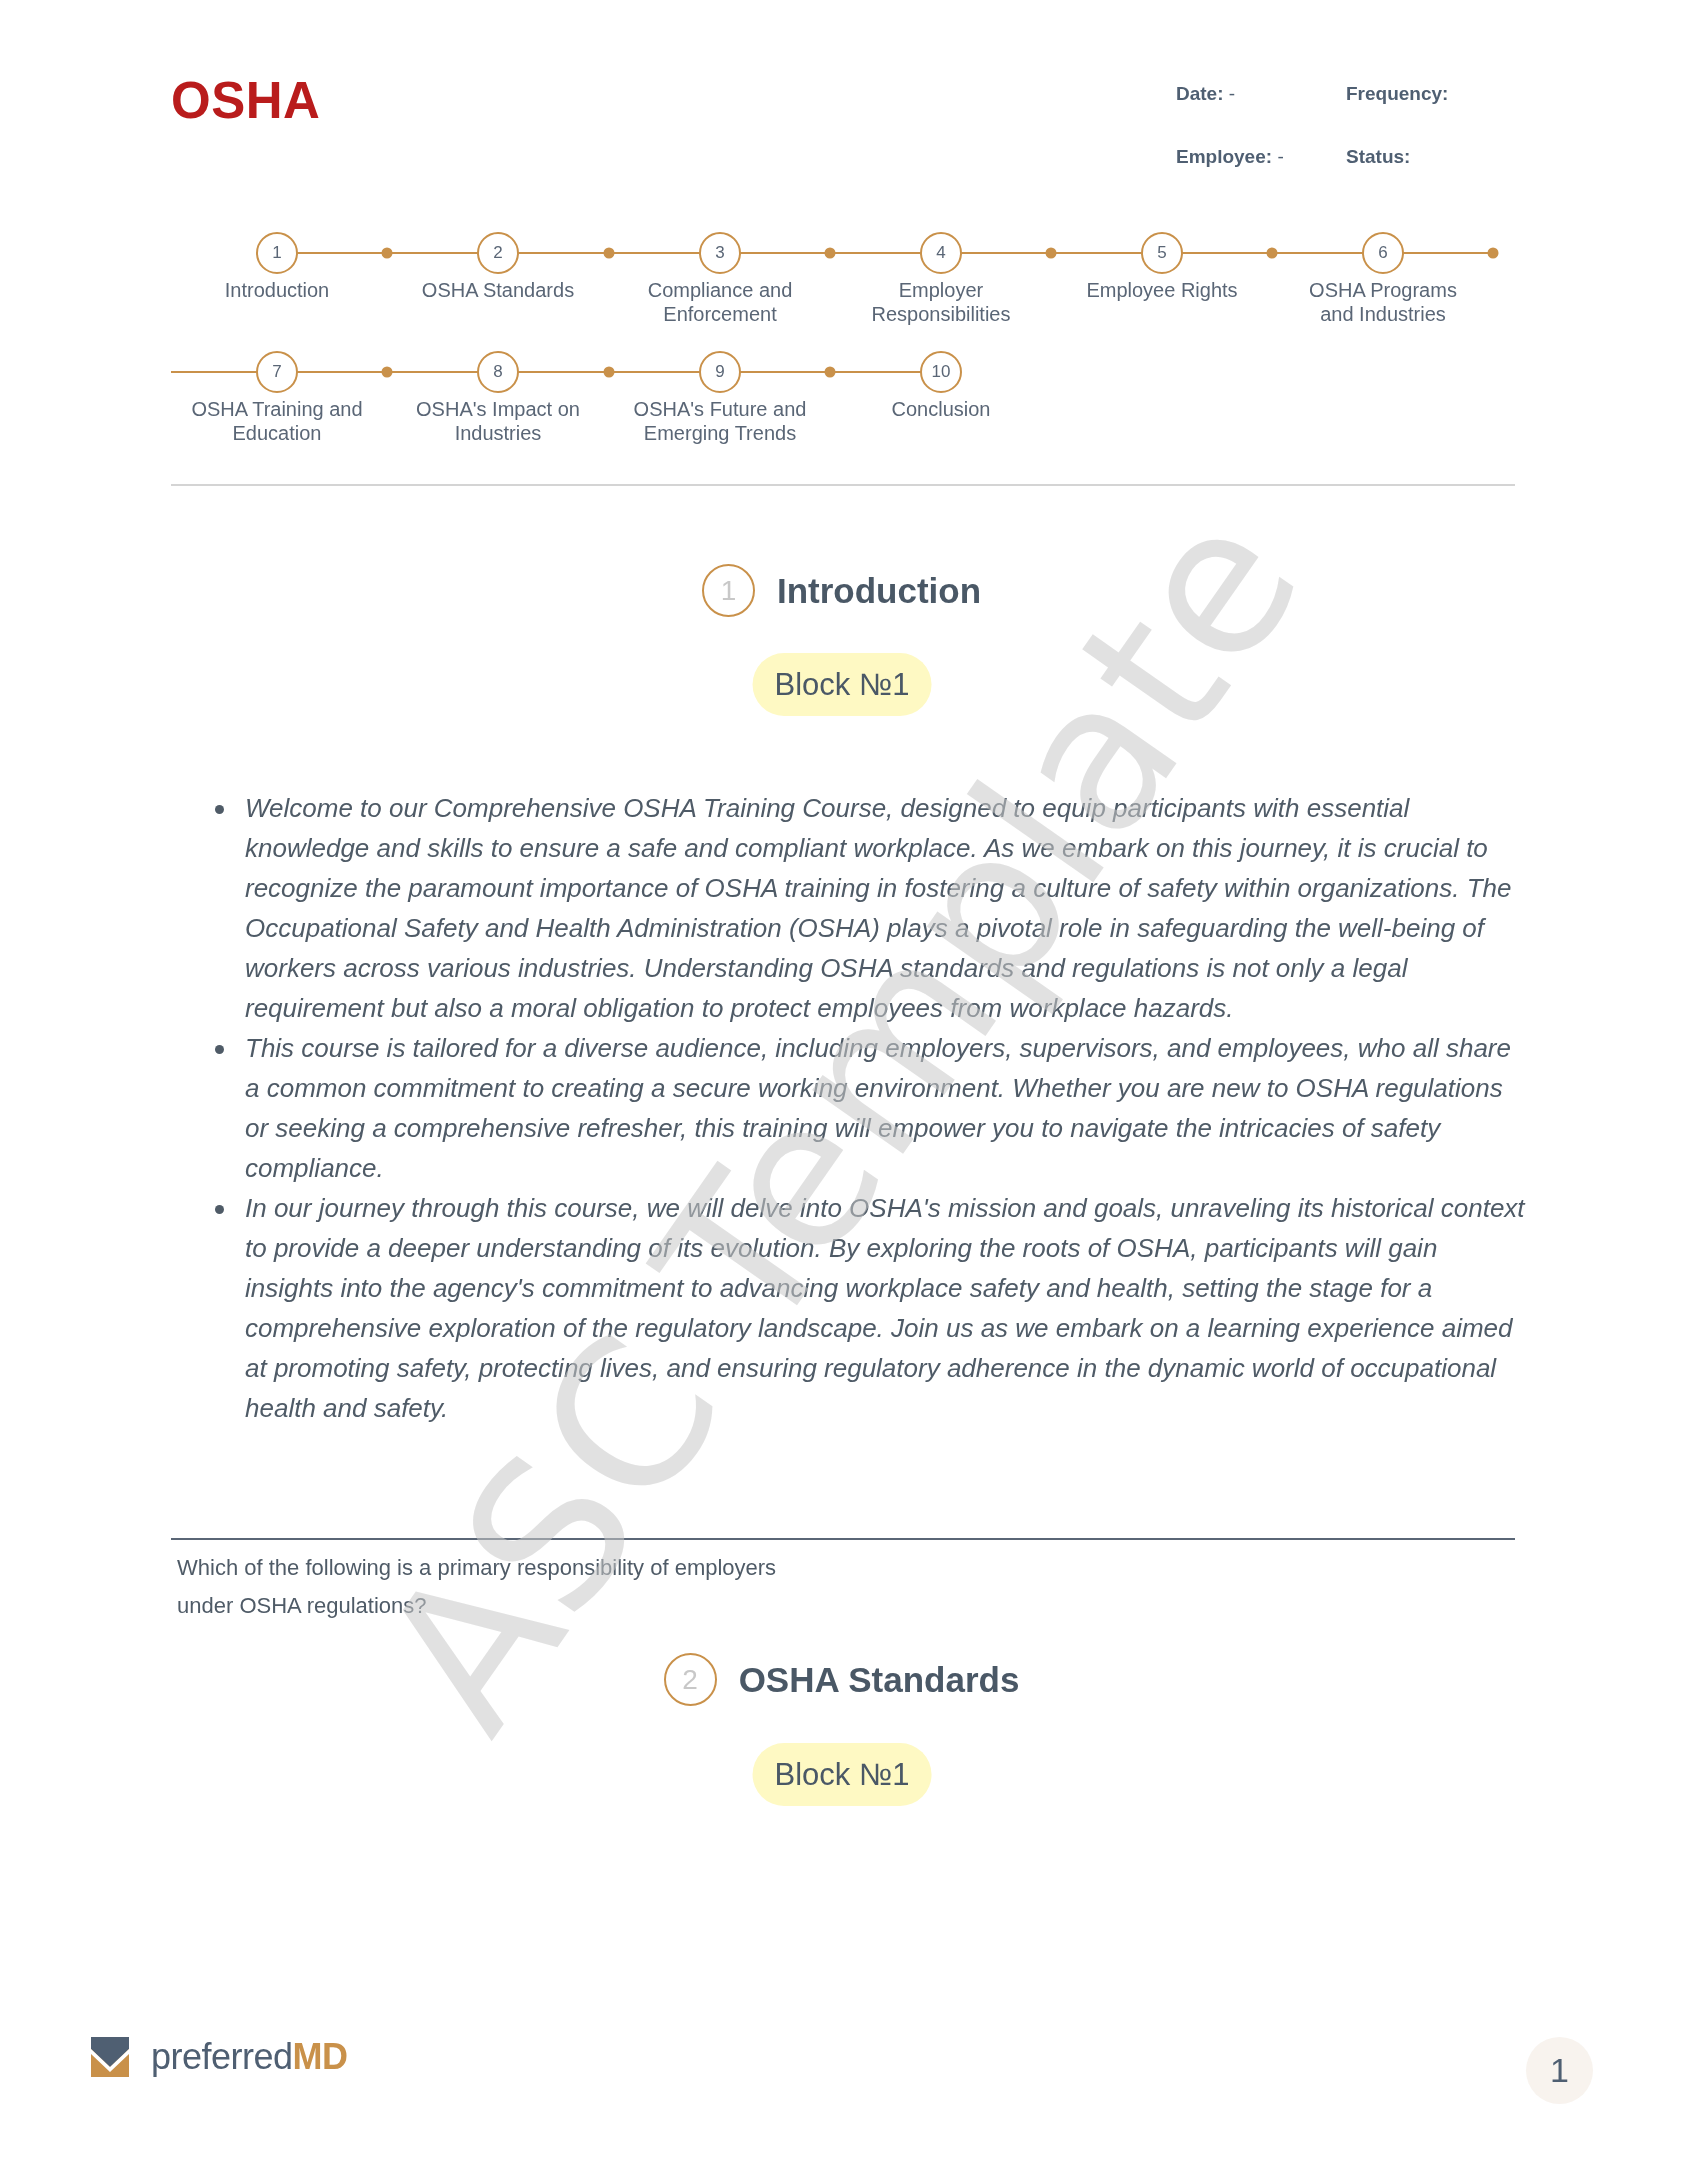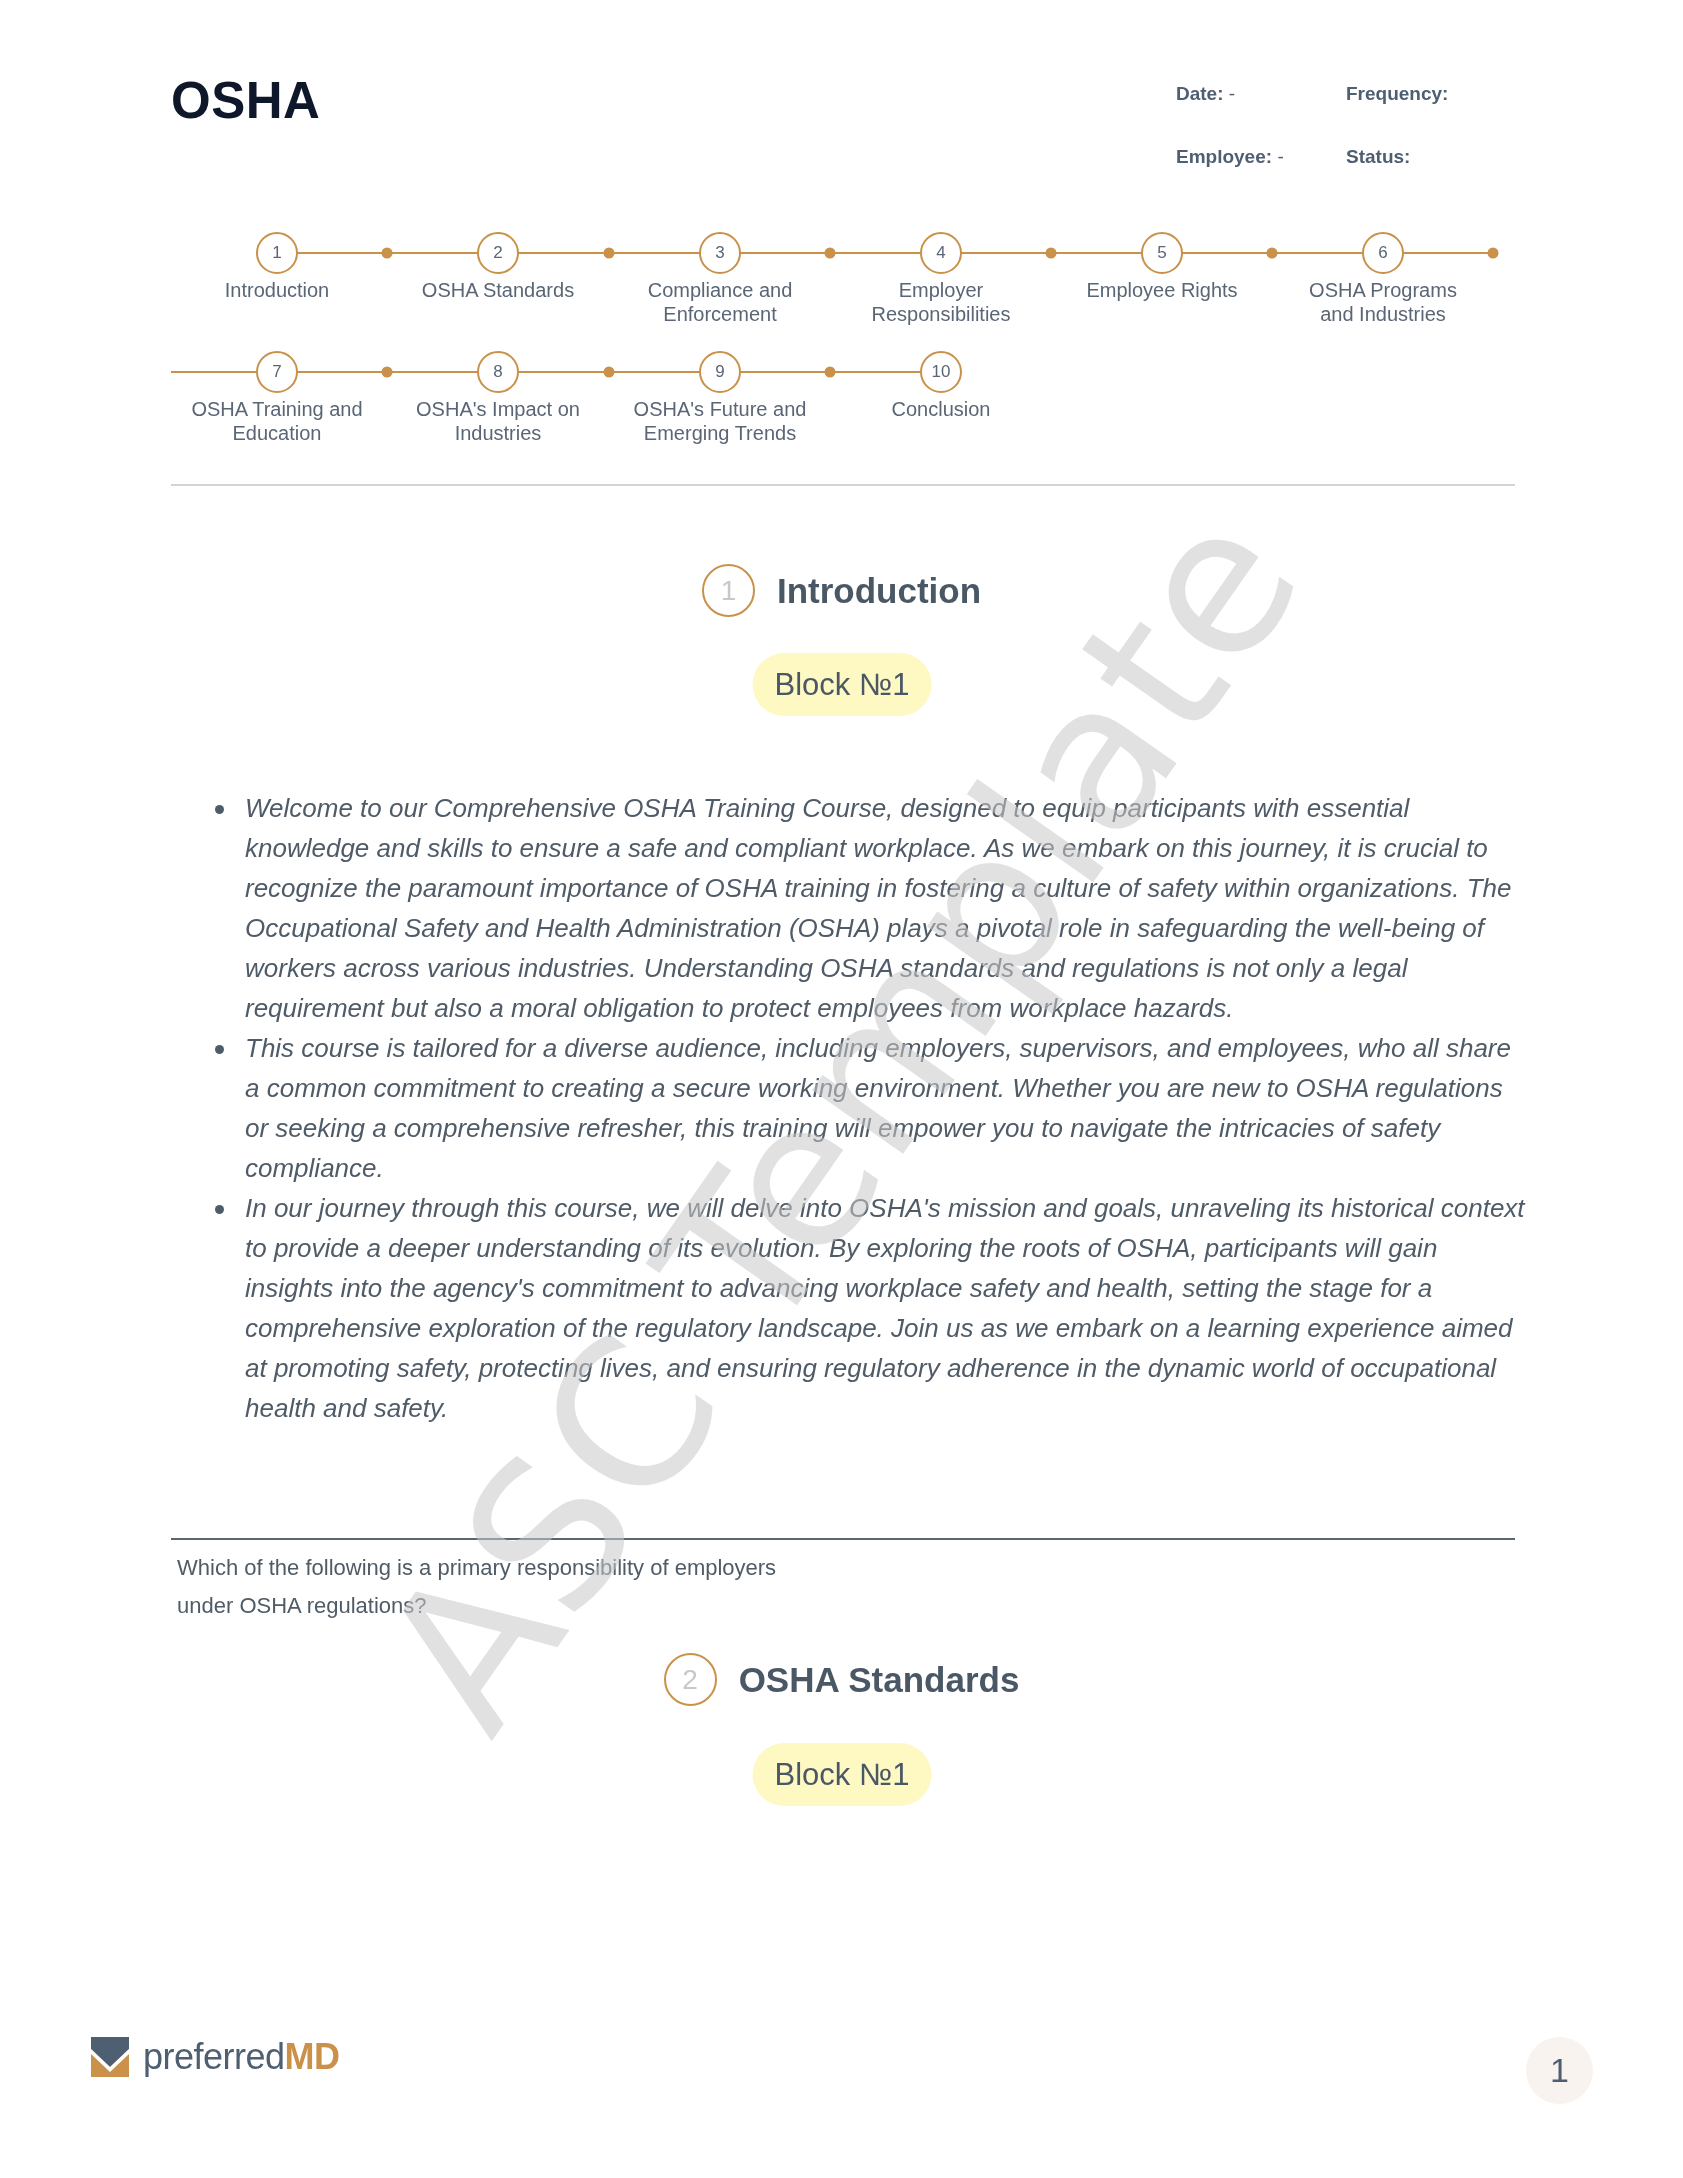--- a/index.html
+++ b/index.html
@@ -5,21 +5,21 @@
     * { box-sizing: border-box; margin: 0; padding: 0; }
     html, body { width: 1683px; height: 2178px; background: #ffffff; }
     body {
       position: relative;
       font-family: "Liberation Sans", "DejaVu Sans", sans-serif;
       color: #4b5563;
       overflow: hidden;
     }
     .page-title {
       position: absolute; left: 171px; top: 71px;
-      font-size: 51px; font-weight: 700; color: #0f172a;
+      font-size: 51px; font-weight: 700; color: #b91c1c;
       letter-spacing: 0.5px;
     }
     .meta {
       position: absolute; font-size: 19px; font-weight: 700; color: #4f5f72;
     }
     .meta .val { font-weight: 400; }
     .step-line { position: absolute; height: 2px; background: #c9914a; }
     .step-dot {
       position: absolute; width: 11px; height: 11px; border-radius: 50%;
       background: #c9914a; transform: translate(-50%, -50%);
@@ -87,21 +87,21 @@
       position: absolute; left: 842px; top: 1119px;
       transform: translate(-50%, -50%) rotate(-55deg);
       font-size: 203px; color: rgba(200,200,200,0.55); white-space: nowrap;
       font-family: "DejaVu Sans", sans-serif; font-weight: 400;
       pointer-events: none; letter-spacing: 2px;
     }
 
     
     .logo {
       position: absolute; left: 91px; top: 2035px; height: 44px;
-      display: flex; align-items: center; gap: 14px;
+      display: flex; align-items: center; gap: 22px;
     }
     .logo-mark { width: 38px; height: 40px; position: relative; }
     .logo-text { font-size: 36px; color: #4f5f72; letter-spacing: -0.5px; }
     .logo-text .md { color: #c9914a; font-weight: 700; }
     .page-num {
       position: absolute; left: 1526px; top: 2037px; width: 67px; height: 67px;
       border-radius: 50%; background: #f8f3ee;
       display: flex; align-items: center; justify-content: center;
       font-size: 34px; color: #4f5f72;
     }

